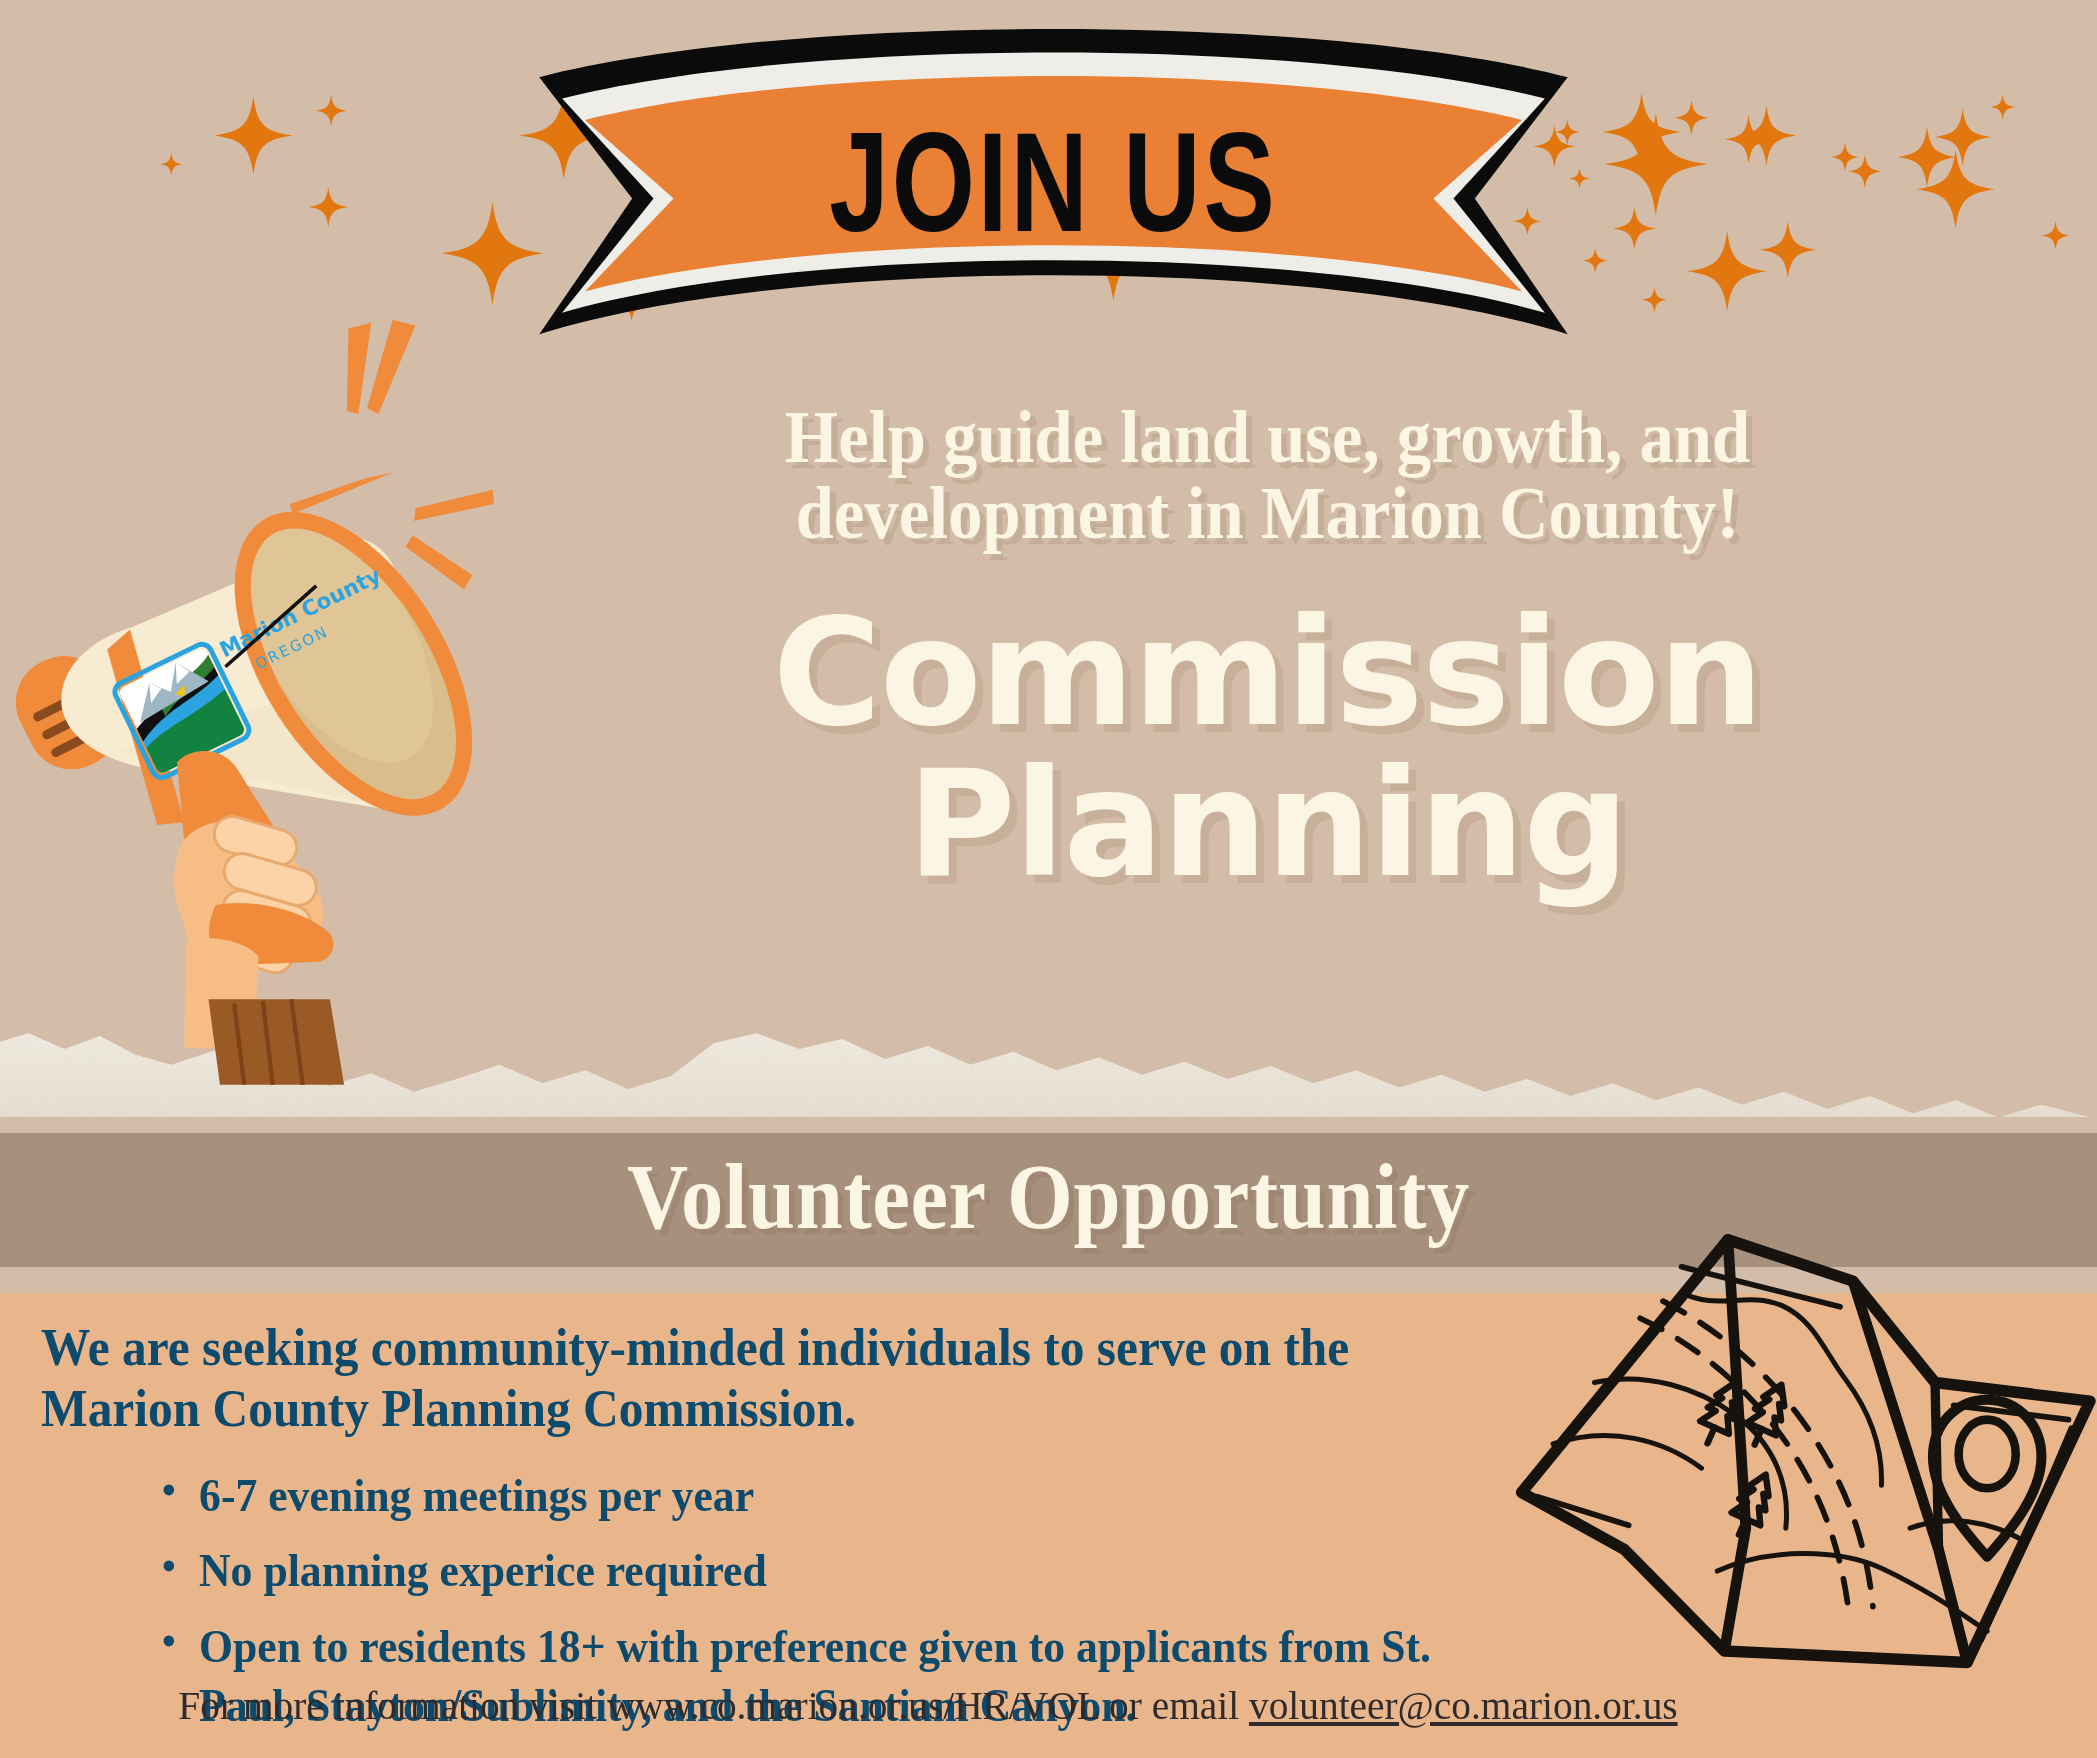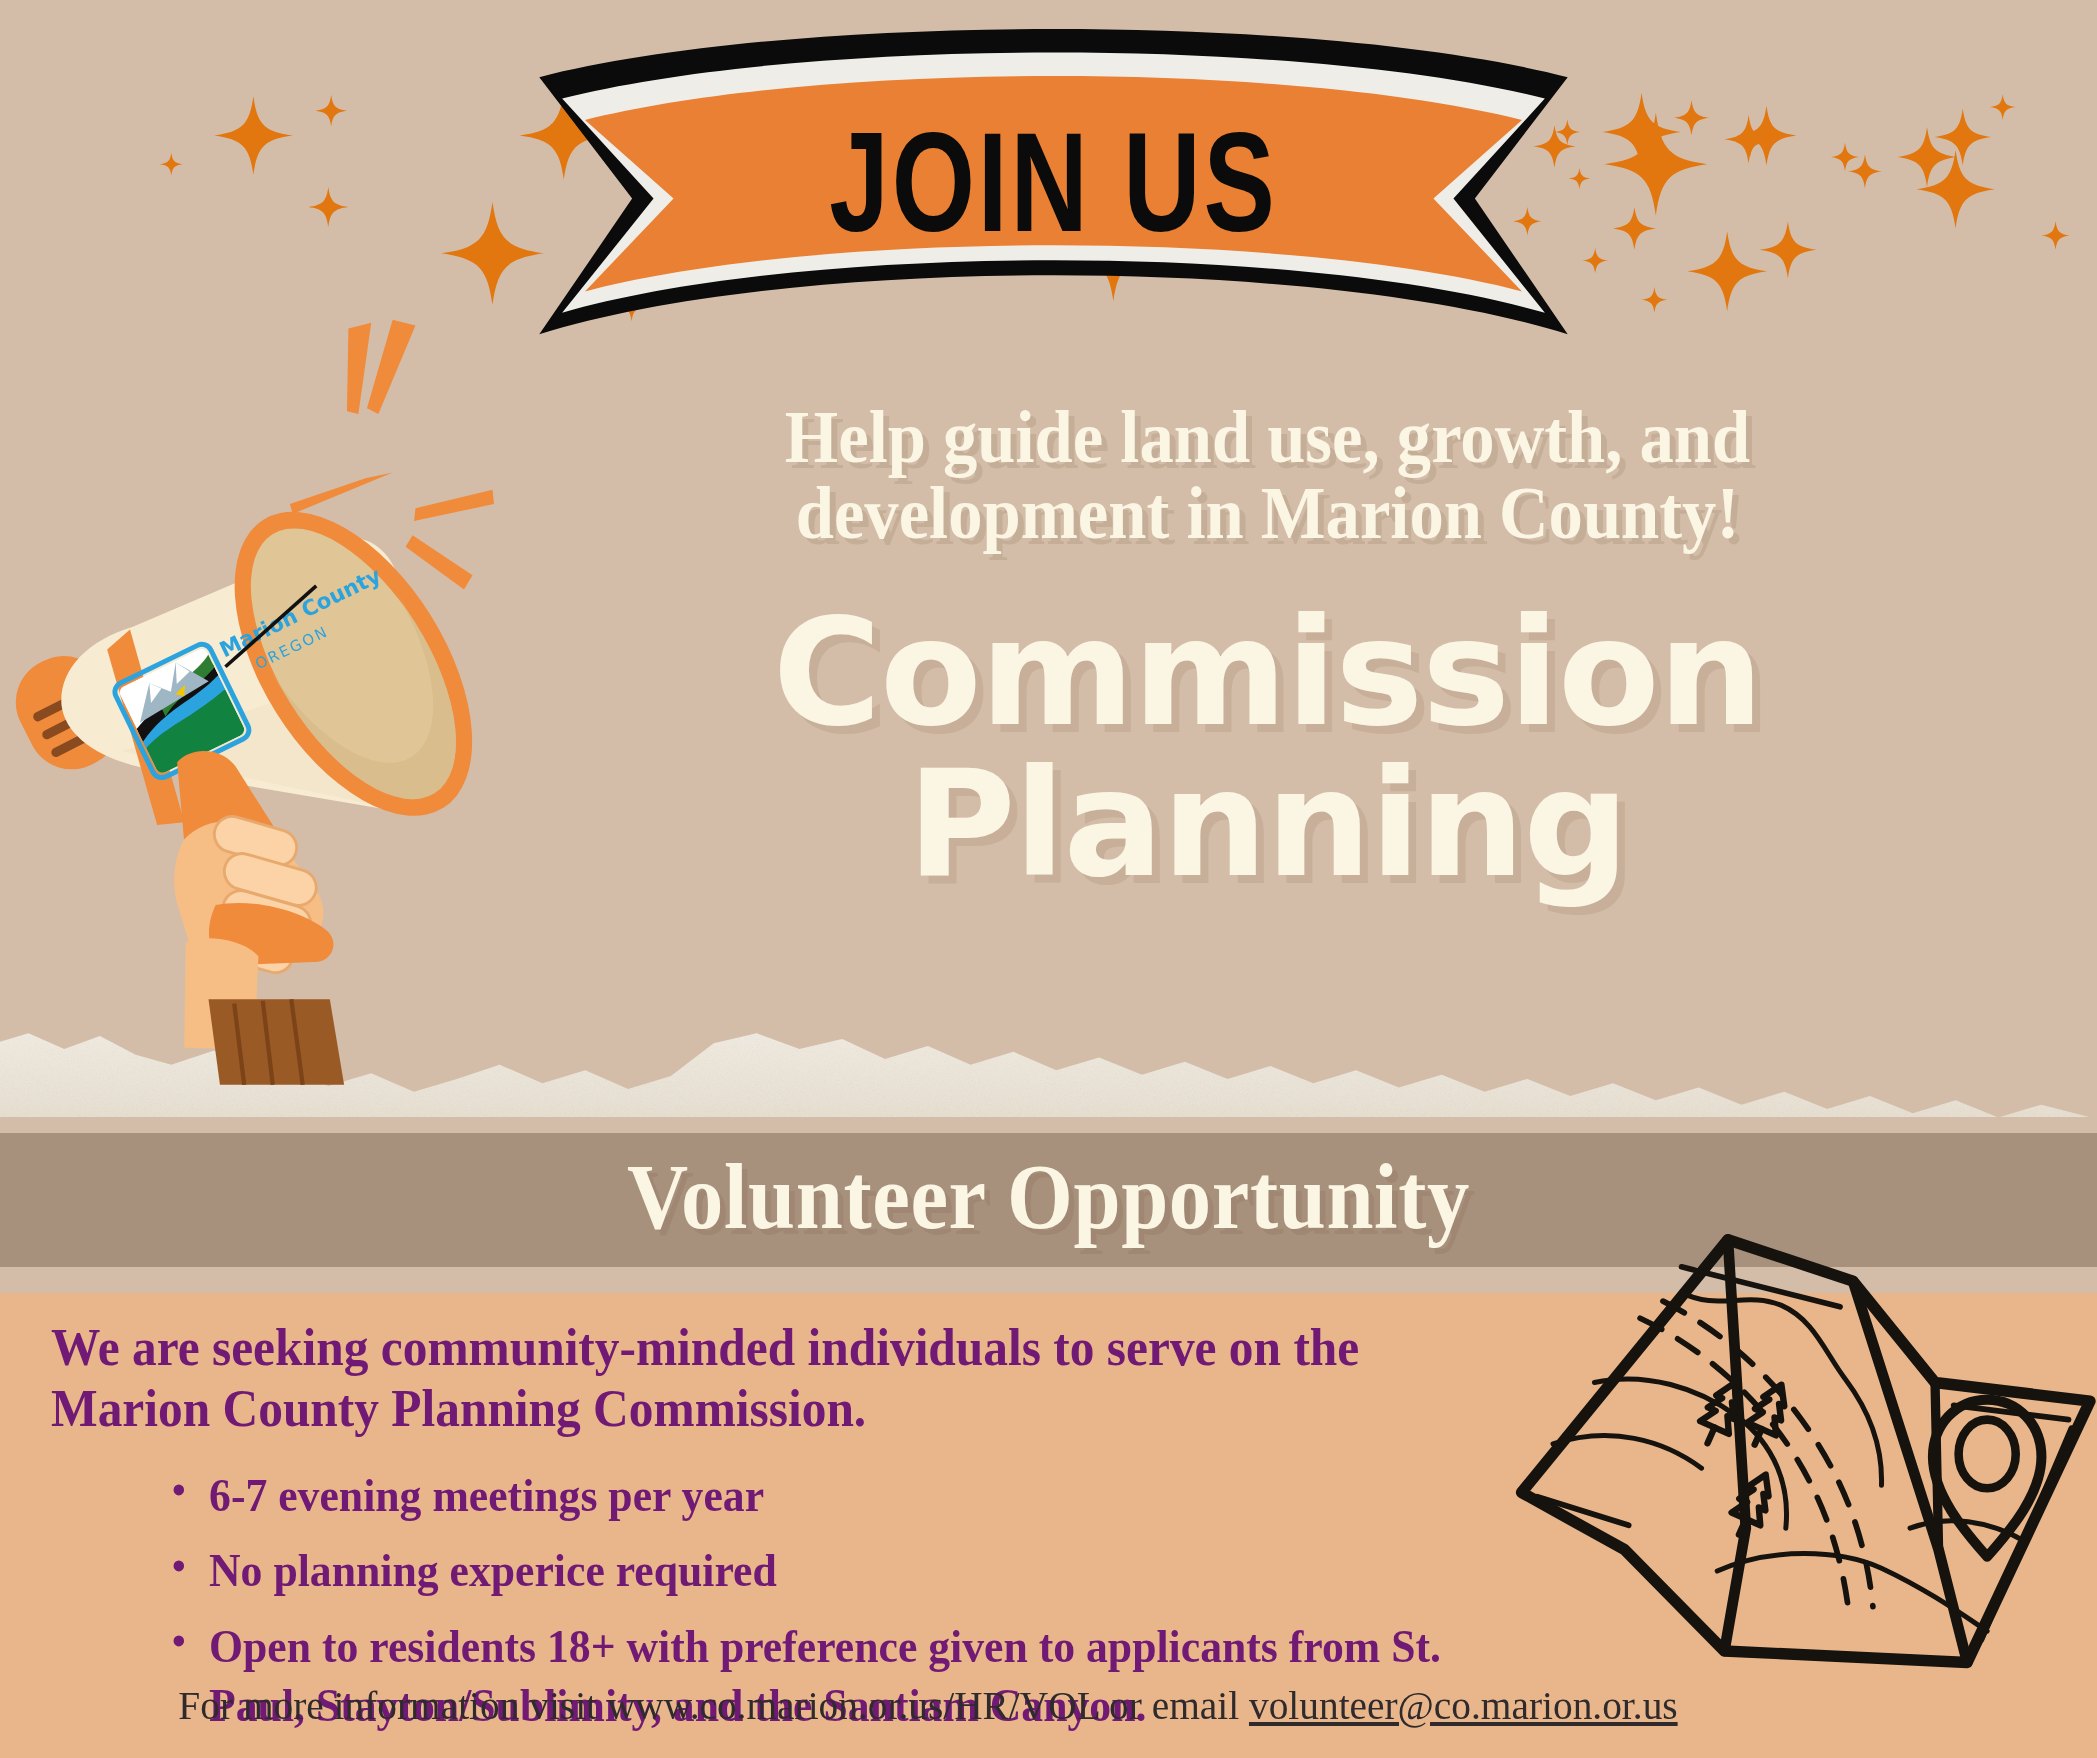--- a/index.html
+++ b/index.html
@@ -77,26 +77,26 @@
     font-size:94px;
     color:#FBF6E4;
     letter-spacing:0.7px;
     text-shadow: 6.4px 6.4px 0 rgba(148,125,104,0.45);
     transform: scaleX(0.90);
     transform-origin:50% 50%;
   }
 
   
   .body-copy {
-    position:absolute; left:51px; top:1317px; width:1471px;
+    position:absolute; left:41px; top:1317px; width:1471px;
     font-family:"Liberation Serif", serif;
     font-weight:bold;
     font-size:52px;
     line-height:1.18;
-    color:#701a75;
+    color:#0c4a6e;
   }
   .body-copy .lead { transform:scaleX(0.95); transform-origin:0 50%; }
   .bullets { list-style:none; margin:26px 0 8px 121px; }
   .bullets li {
     position:relative;
     font-size:46px;
     line-height:1.30;
     margin-bottom:15.7px;
     padding-left:39px;
     transform:scaleX(0.95);

